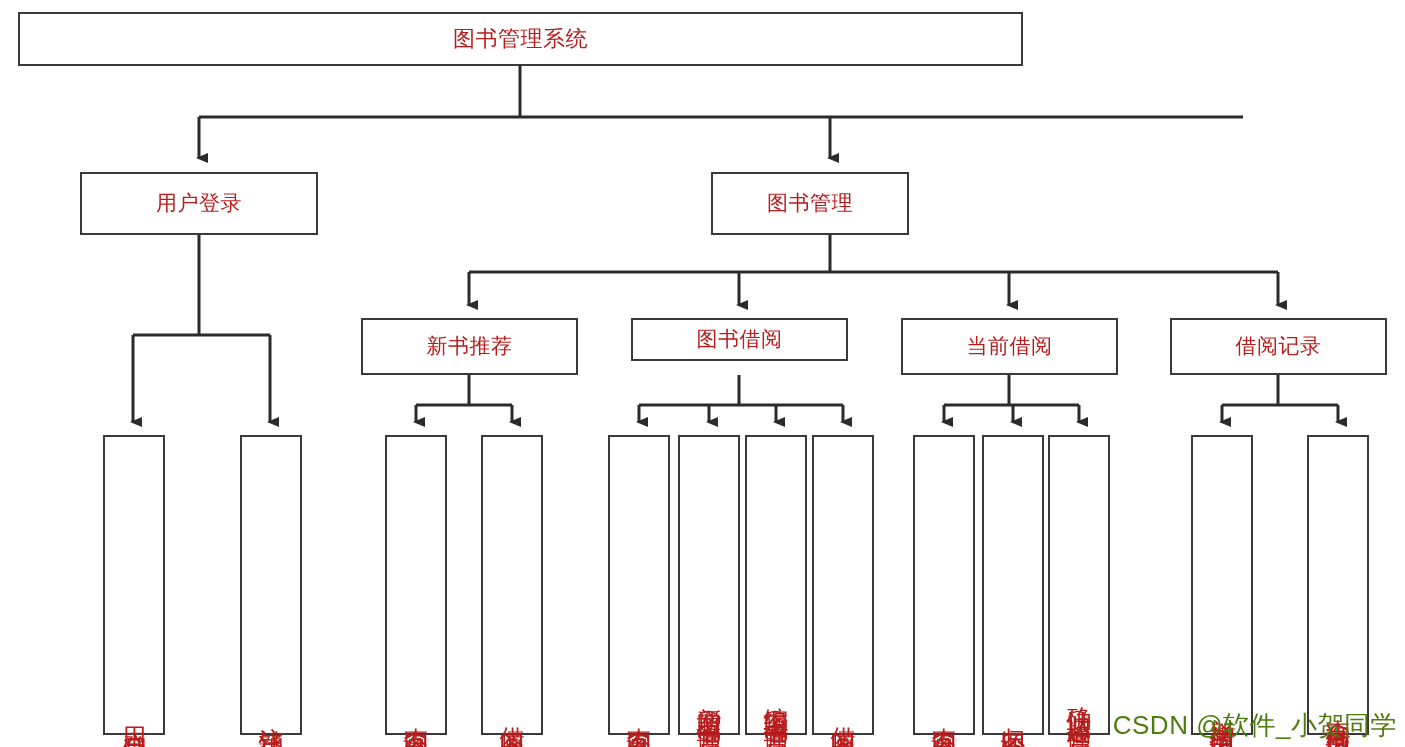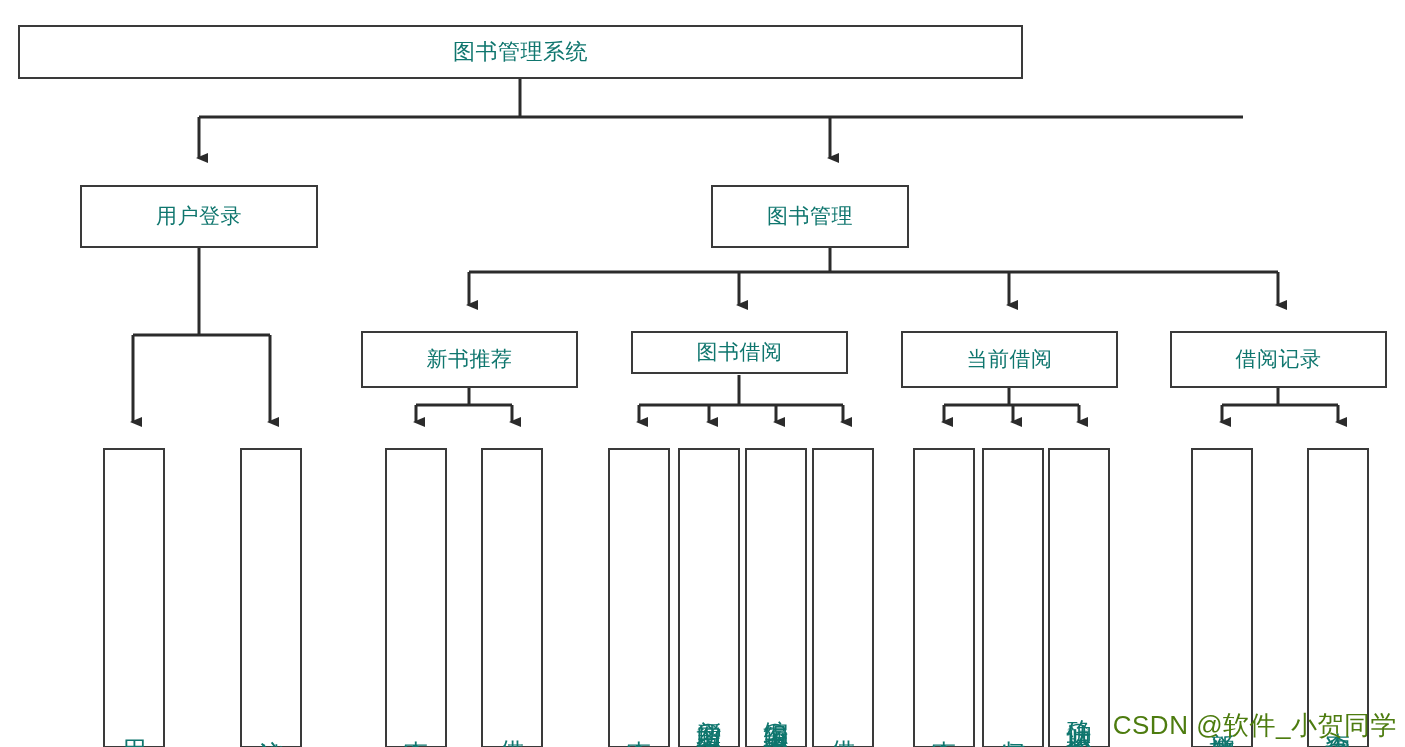--- a/index.html
+++ b/index.html
@@ -14,22 +14,21 @@
   svg.lines{position:absolute;left:0;top:0;width:1405px;height:747px;pointer-events:none;}
 
   .node{
     position:absolute;
     box-sizing:border-box;
     border:2px solid #3a3a3a;
     background:#ffffff;
     display:flex;
     align-items:center;
     justify-content:center;
-    color:#0f766e;
-    margin-top:13px;
+    color:#b91c1c;
   }
   .node .lbl{
     display:block;
     line-height:1.18;
     letter-spacing:0.5px;
     white-space:nowrap;
   }
 
   
   .h-node .lbl{font-size:21px;}

